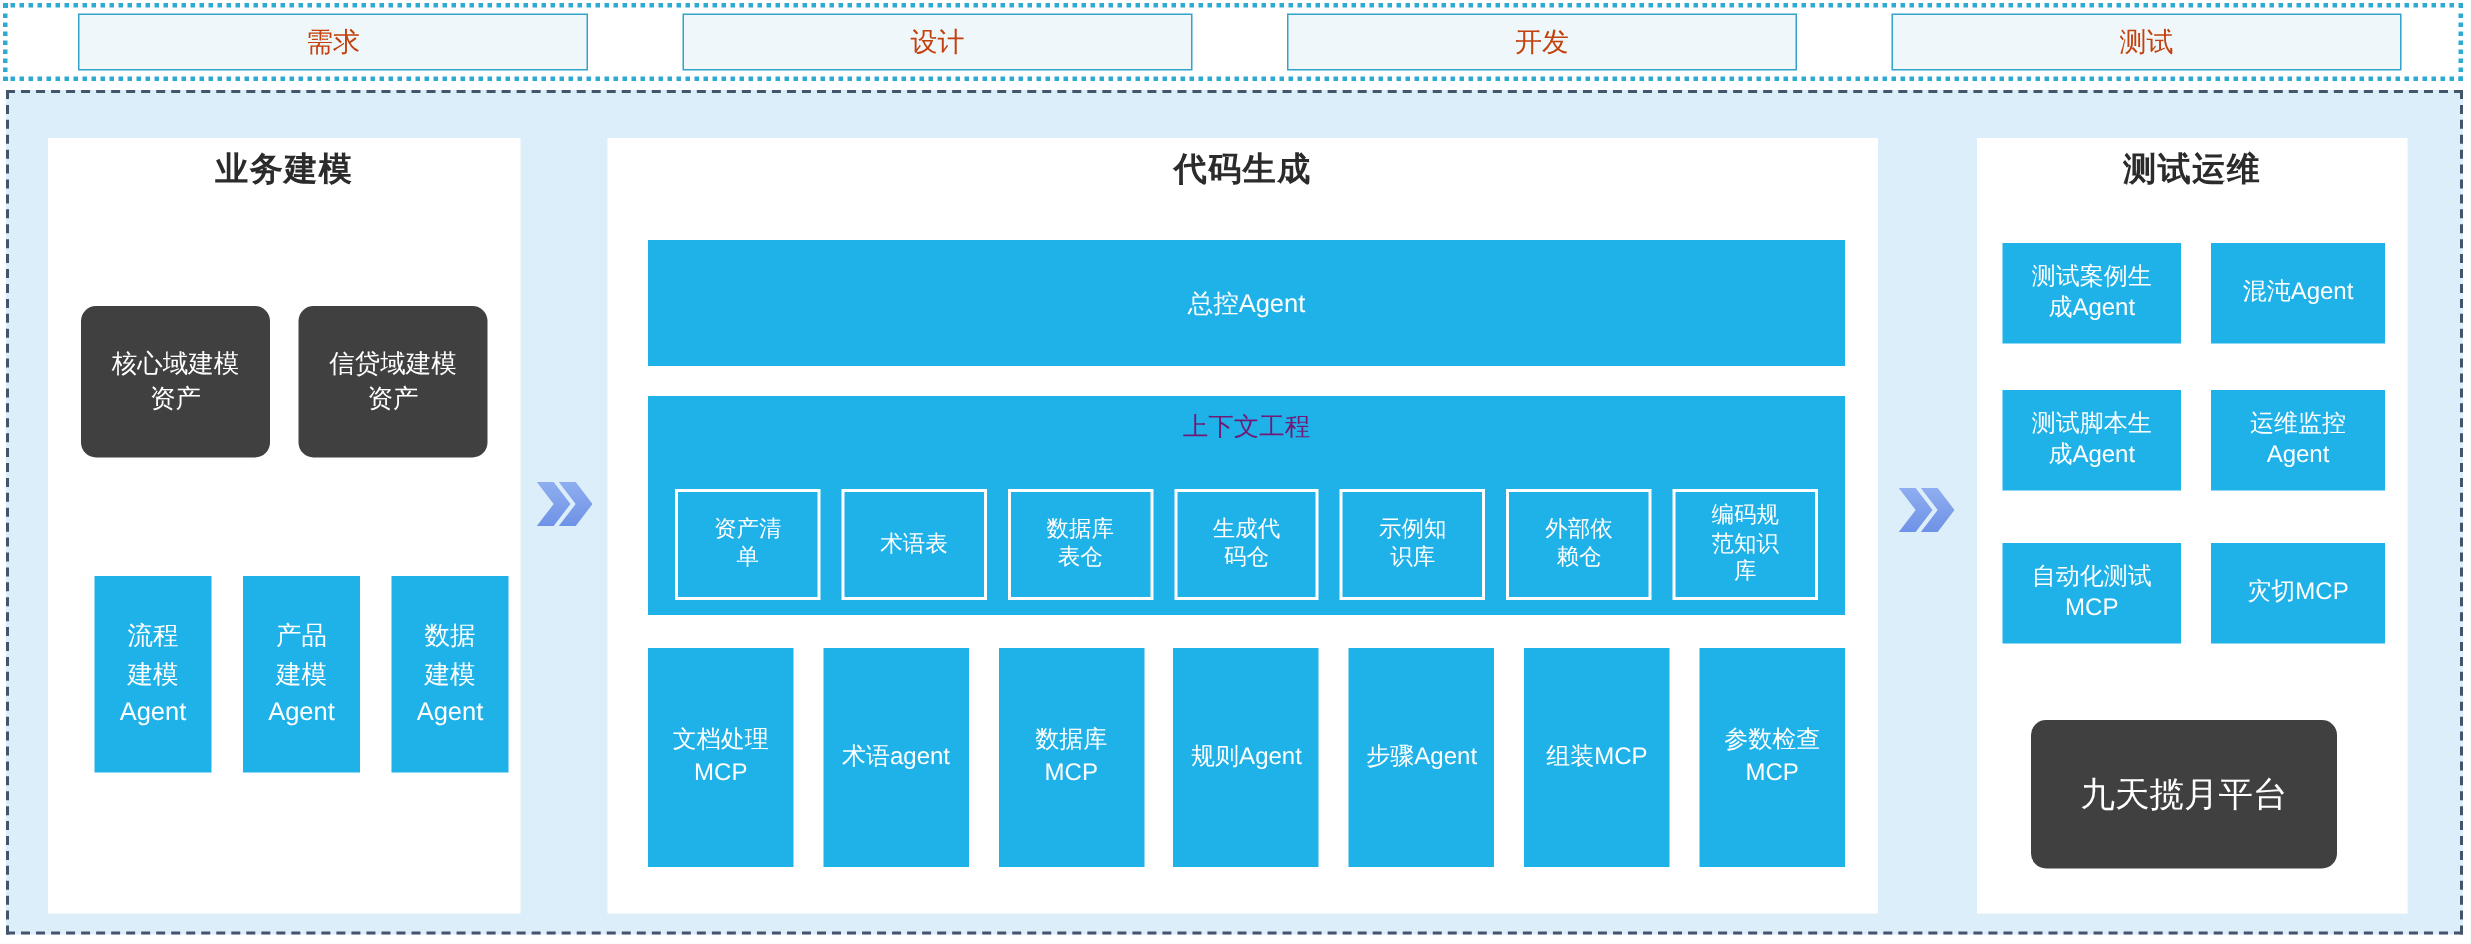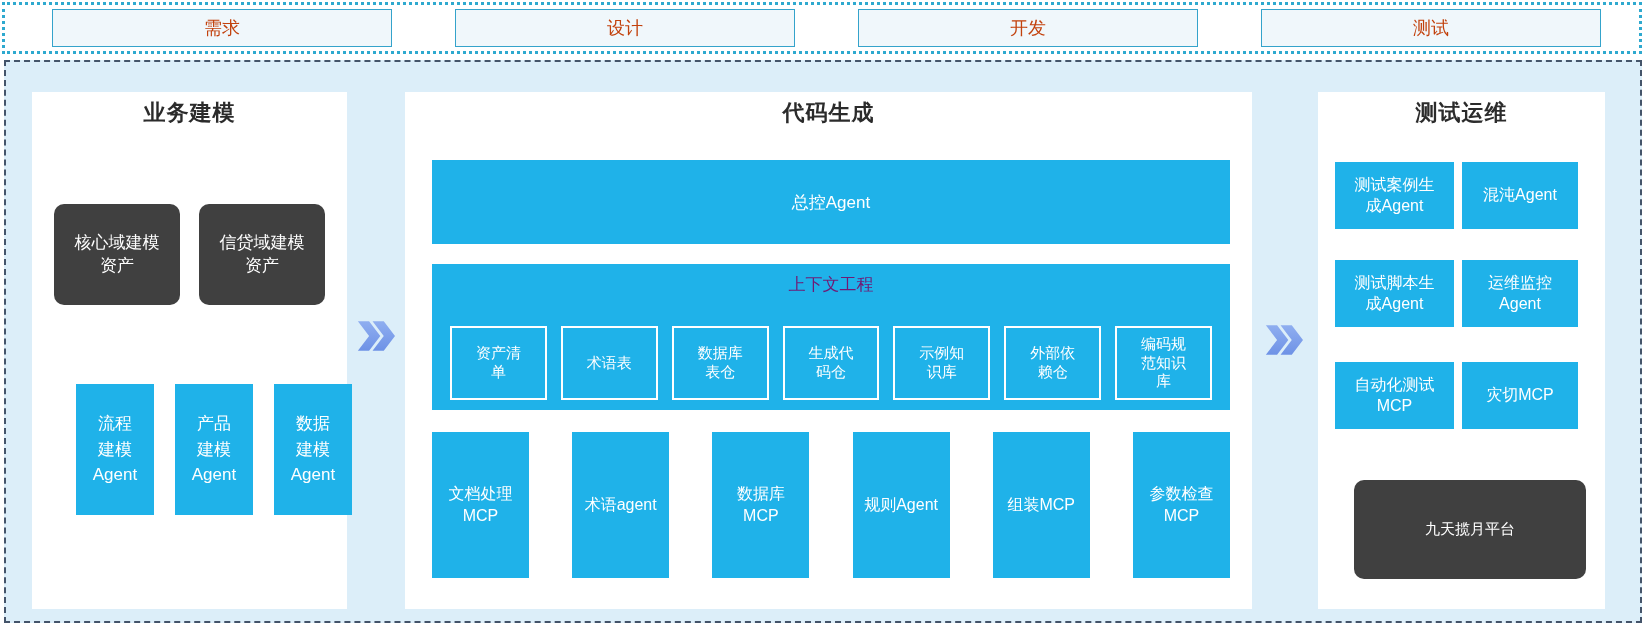--- a/index.html
+++ b/index.html
@@ -37,21 +37,21 @@
   .pre { white-space: pre-line; }
 
   
   .panel-left { left: 26px; width: 315px; }
   .asset-row { position: absolute; left: 22px; top: 112px; display: flex; gap: 19px; }
   .navy-box {
     width: 126px; height: 101px; background: #404040; border-radius: 10px;
     color: #fff; font-size: 17px; line-height: 1.35;
     display: flex; align-items: center; justify-content: center; text-align: center;
   }
-  .agent-row { position: absolute; left: 28px; top: 292px; display: flex; gap: 21px; padding-left: 16px; }
+  .agent-row { position: absolute; left: 15px; top: 292px; display: flex; gap: 21px; padding-left: 16px; }
   .cyan-box {
     background: #1FB2E9; color: #ffffff;
     display: flex; align-items: center; justify-content: center; text-align: center;
   }
   .agent-box { width: 78px; height: 131px; font-size: 17px; line-height: 1.5; }
 
   
   .panel-middle { left: 399px; width: 847px; }
   .master-bar {
     position: absolute; left: 27px; top: 68px; width: 798px; height: 84px;
@@ -74,29 +74,29 @@
     display: flex; align-items: center; justify-content: center; text-align: center;
   }
   .tool-row {
     position: absolute; left: 27px; top: 340px; width: 798px; height: 146px;
     display: flex; justify-content: space-between;
   }
   .tool-box { width: 97px; height: 146px; font-size: 16px; line-height: 1.35; }
 
   
   .panel-right { left: 1312px; width: 287px; }
-  .ops-row { position: absolute; left: 17px; display: flex; gap: 8px; }
+  .ops-row { position: absolute; left: 17px; display: flex; gap: 20px; }
   .ops-row-1 { top: 70px; }
   .ops-row-2 { top: 168px; }
   .ops-row-3 { top: 270px; }
   .ops-box { width: 119px; height: 67px; font-size: 16px; line-height: 1.3; }
   .ops-box-wide { width: 116px; }
   .platform-box {
-    position: absolute; left: 36px; top: 388px; width: 232px; height: 99px;
-    font-size: 15px;
+    position: absolute; left: 36px; top: 388px; width: 204px; height: 99px;
+    font-size: 23px;
   }
 
   
   .chevron { position: absolute; width: 38px; height: 32px; }
   .chevron-1 { left: 351px; top: 258px; }
   .chevron-2 { left: 1259px; top: 262px; }
 </style>
 </head>
 <body>
 
@@ -157,20 +157,21 @@
         </div>
       </div>
 
       <div class="tool-row">
         <div class="cyan-box tool-box pre">文档处理
 MCP</div>
         <div class="cyan-box tool-box pre">术语agent</div>
         <div class="cyan-box tool-box pre">数据库
 MCP</div>
         <div class="cyan-box tool-box pre">规则Agent</div>
+        <div class="cyan-box tool-box pre">步骤Agent</div>
         <div class="cyan-box tool-box pre">组装MCP</div>
         <div class="cyan-box tool-box pre">参数检查
 MCP</div>
       </div>
     </div>
 
     <div class="panel panel-right">
       <div class="panel-title">测试运维</div>
       <div class="ops-row ops-row-1">
         <div class="cyan-box ops-box pre">测试案例生

